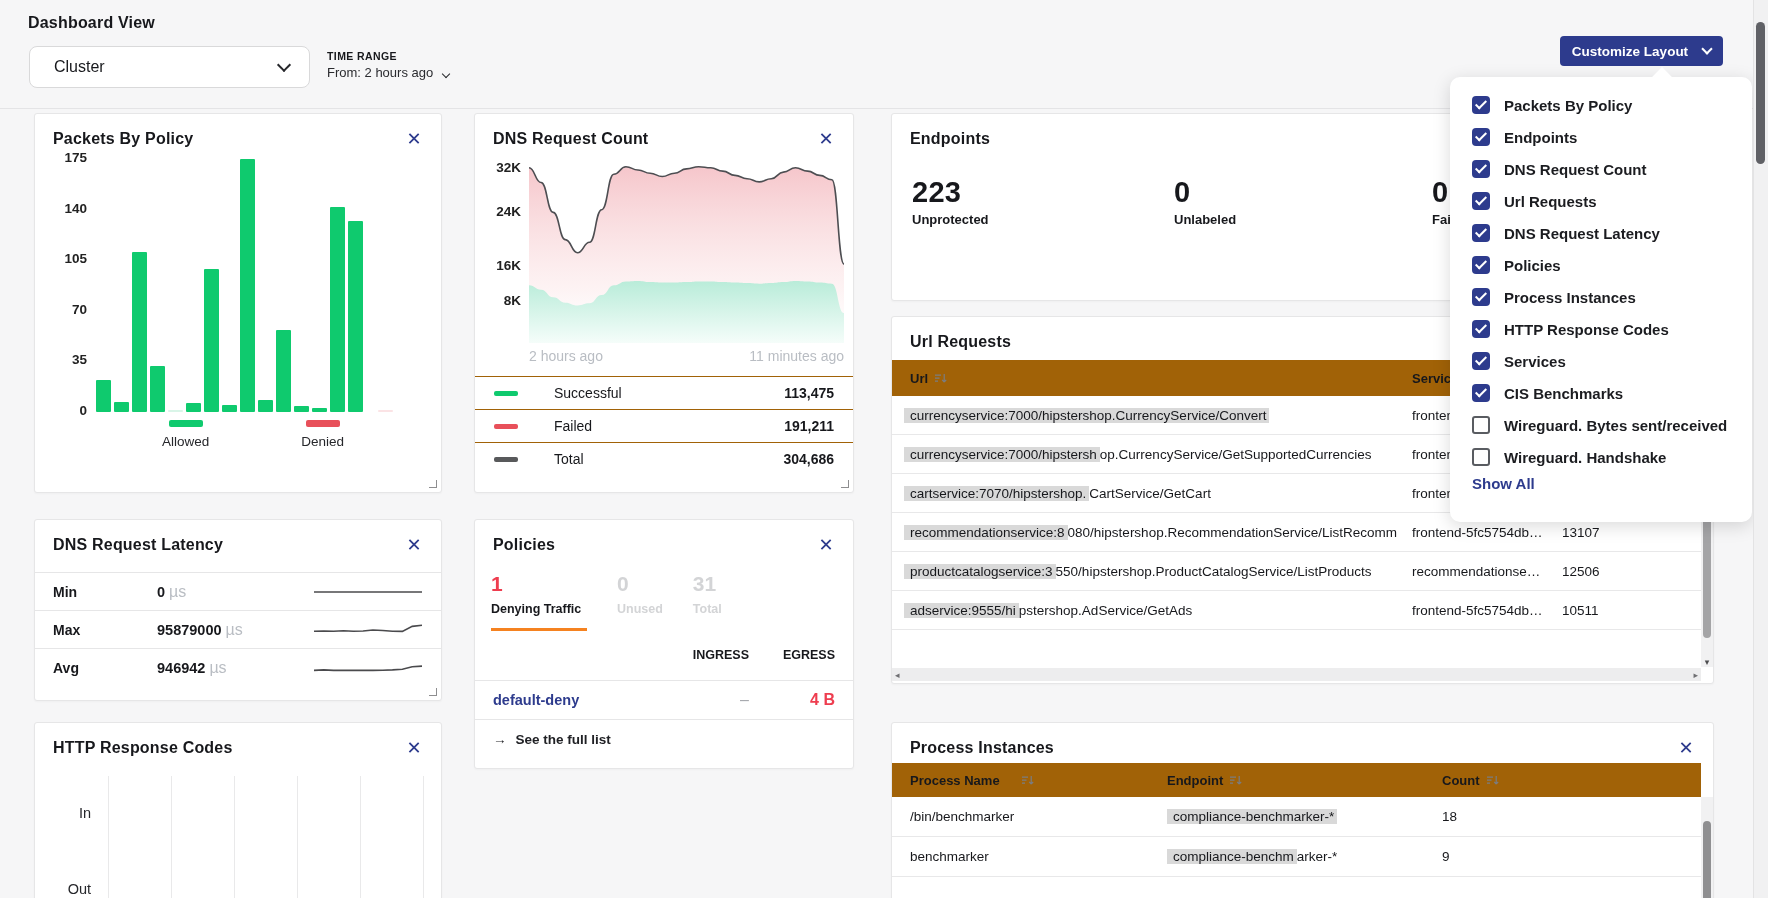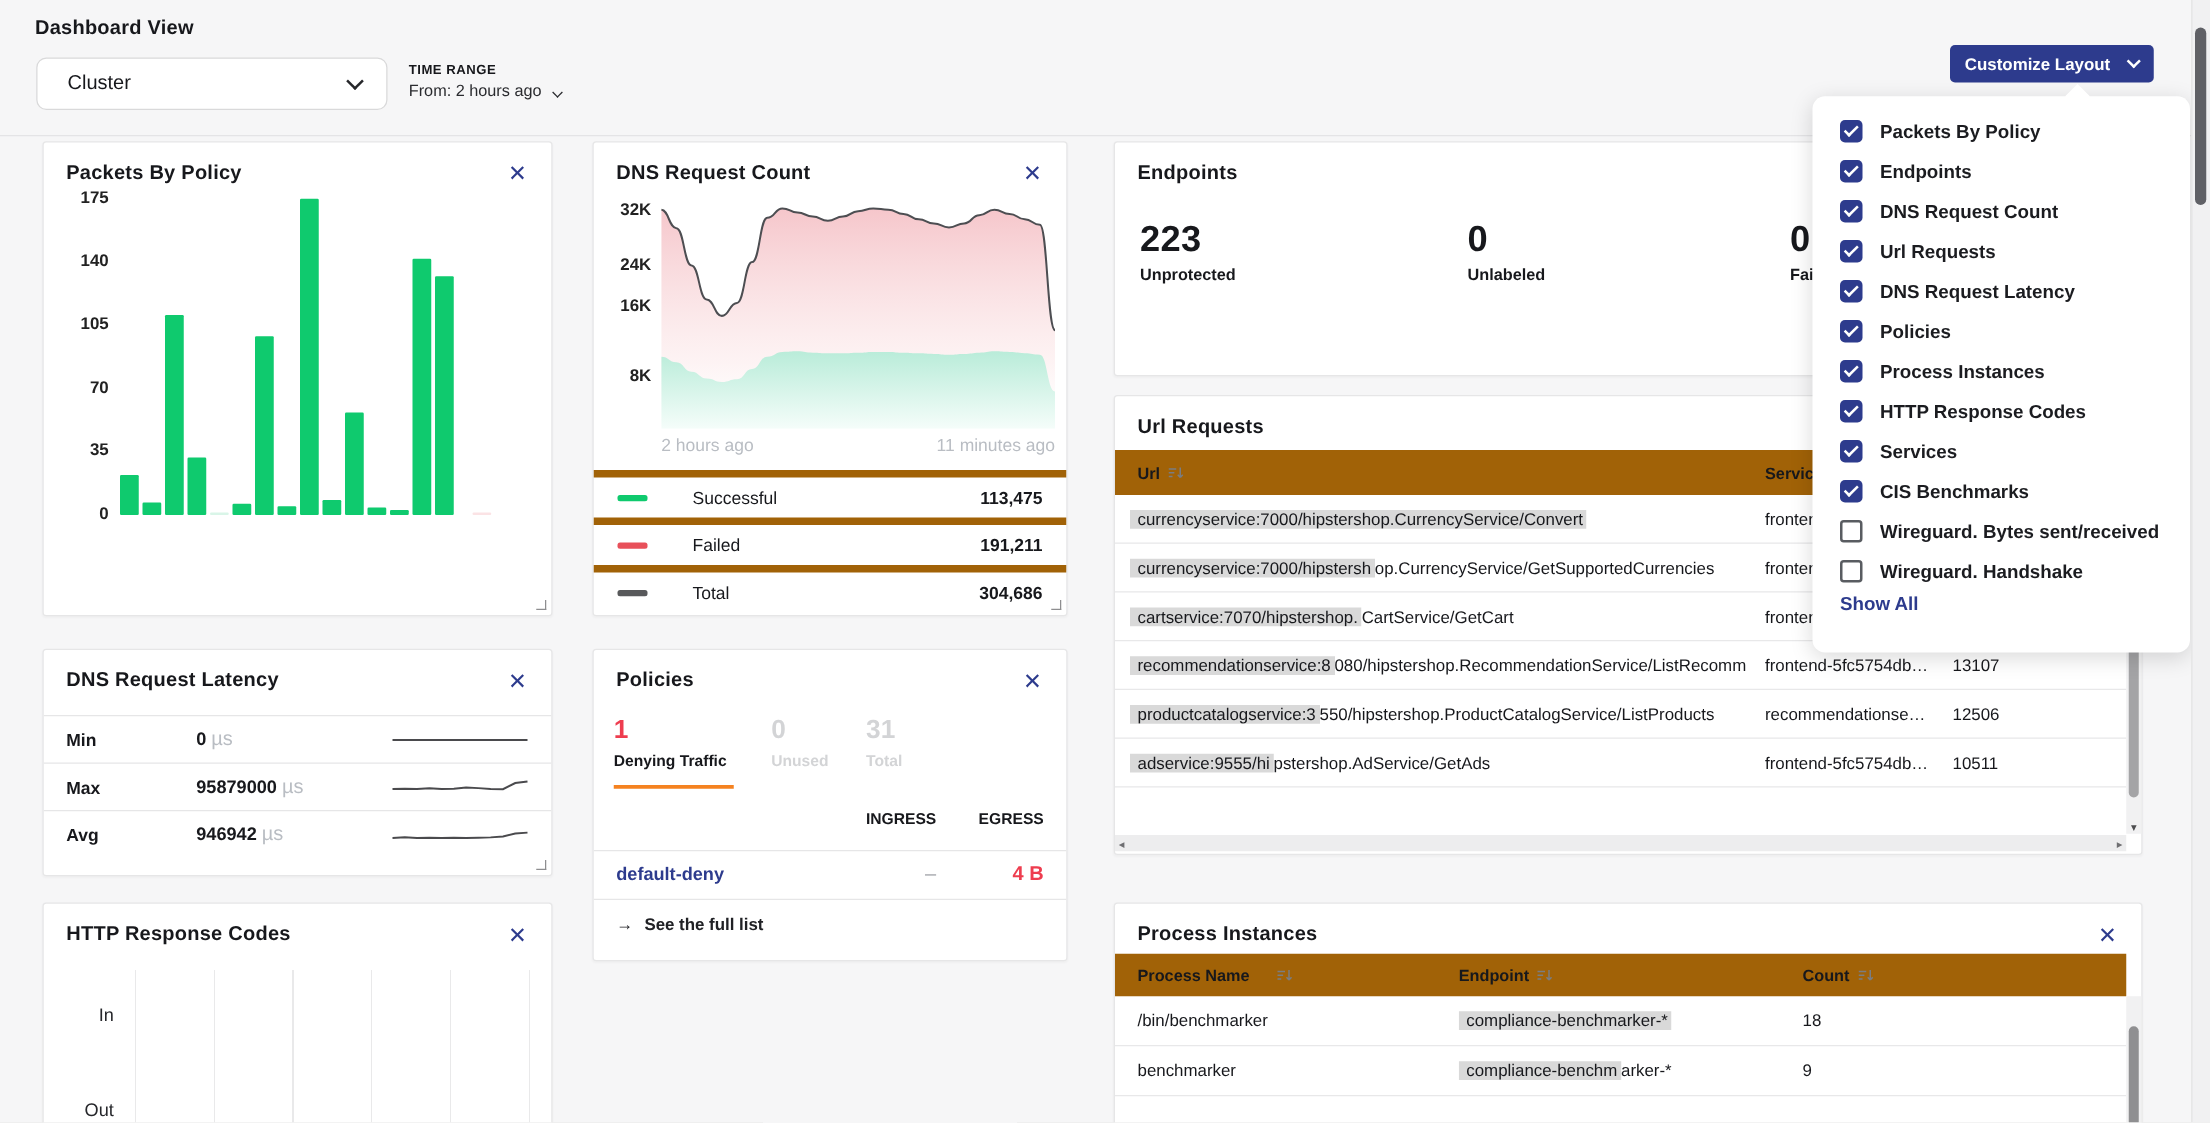--- a/index.html
+++ b/index.html
@@ -41,21 +41,21 @@
   #pb-legend .lg{display:flex;flex-direction:column;align-items:center;}
   #pb-legend .sw{width:34px;height:7px;border-radius:2px;}
   #pb-legend .lb{font-size:13.5px;font-weight:500;margin-top:7px;color:#26272b;}
   
   #card-dnscount{left:474px;top:113px;width:378px;height:378px;}
   #card-dnscount .ytick{position:absolute;left:6px;width:40px;text-align:right;font-size:13.5px;font-weight:600;color:#222;}
   #dns-plot{position:absolute;left:54px;top:44px;}
   #dns-xlabels{position:absolute;left:54px;right:9px;top:234px;display:flex;justify-content:space-between;
                font-size:14px;color:#b9bdc3;}
   #dns-legend{position:absolute;left:0;right:0;top:262px;}
-  #dns-legend .lrow{display:flex;align-items:center;height:32px;border-top:6px solid #a16207;padding:0 19px;}
+  #dns-legend .lrow{display:flex;align-items:center;height:32px;border-top:1px solid #a16207;padding:0 19px;}
   #dns-legend .sw{width:24px;height:5px;border-radius:2px;flex:none;}
   #dns-legend .lb{margin-left:36px;font-size:14px;font-weight:500;}
   #dns-legend .vl{margin-left:auto;font-size:14px;font-weight:600;}
   
   #card-endpoints{left:891px;top:113px;width:821px;height:186px;}
   #card-endpoints .stat{position:absolute;top:62px;}
   #card-endpoints .sv{font-size:29px;font-weight:800;letter-spacing:.3px;}
   #card-endpoints .sl{font-size:13px;font-weight:700;margin-top:3px;}
   
   #card-urls{left:891px;top:316px;width:821px;height:366px;}
@@ -188,30 +188,40 @@
         <div class="bar allowed" style="height: 7.22857px;"></div>
         <div class="bar allowed" style="height: 253px;"></div>
         <div class="bar allowed" style="height: 11.5657px;"></div>
         <div class="bar allowed" style="height: 82.4057px;"></div>
         <div class="bar allowed" style="height: 5.78286px;"></div>
         <div class="bar allowed" style="height: 4.33714px;"></div>
         <div class="bar allowed" style="height: 205.291px;"></div>
         <div class="bar allowed" style="height: 190.834px;"></div>
         <div class="bar denied-faint" style="height: 2px;"></div>
       </div>
+    <div id="pb-legend">
+        <div class="lg">
+          <span class="sw" style="background: rgb(15, 202, 110);"></span>
+          <span class="lb">Allowed</span>
+        </div>
+        <div class="lg">
+          <span class="sw" style="background: rgb(232, 80, 90);"></span>
+          <span class="lb">Denied</span>
+        </div>
+      </div>
     <span class="rsz"></span>
   </section>
 
   <section class="card" id="card-dnscount">
     <h2 class="ct">DNS Request Count</h2>
     <span class="cx">✕</span>
     <div id="dns-ticks">
         <div class="ytick" style="top: 46px;">32K</div>
         <div class="ytick" style="top: 90.3px;">24K</div>
-        <div class="ytick" style="top: 123px;">16K</div>
+        <div class="ytick" style="top: 144px;">16K</div>
         <div class="ytick" style="top: 178.9px;">8K</div>
       </div>
     <svg id="dns-plot" width="315" height="185" viewBox="0 0 315 185">
       <defs>
         <linearGradient id="gpink" x1="0" y1="0" x2="0" y2="1">
           <stop offset="0" stop-color="#f5c3c8" stop-opacity="0.95"></stop>
           <stop offset="0.7" stop-color="#fcebec" stop-opacity="0.6"></stop>
           <stop offset="1" stop-color="#ffffff" stop-opacity="0.25"></stop>
         </linearGradient>
         <linearGradient id="ggreen" x1="0" y1="0" x2="0" y2="1">

